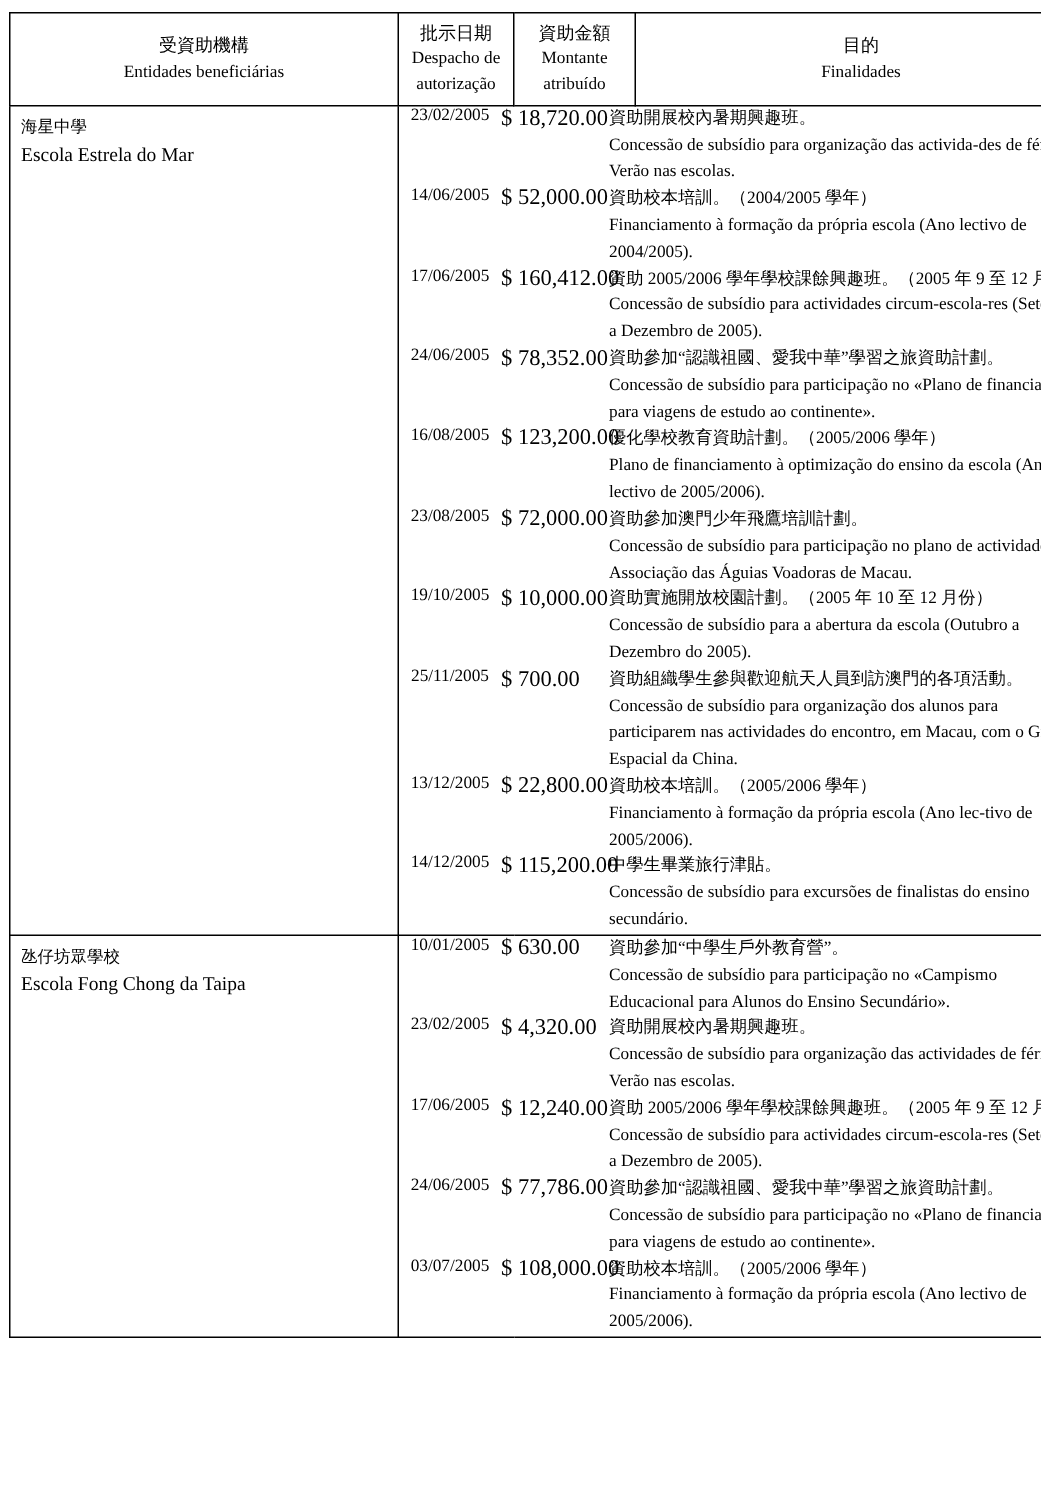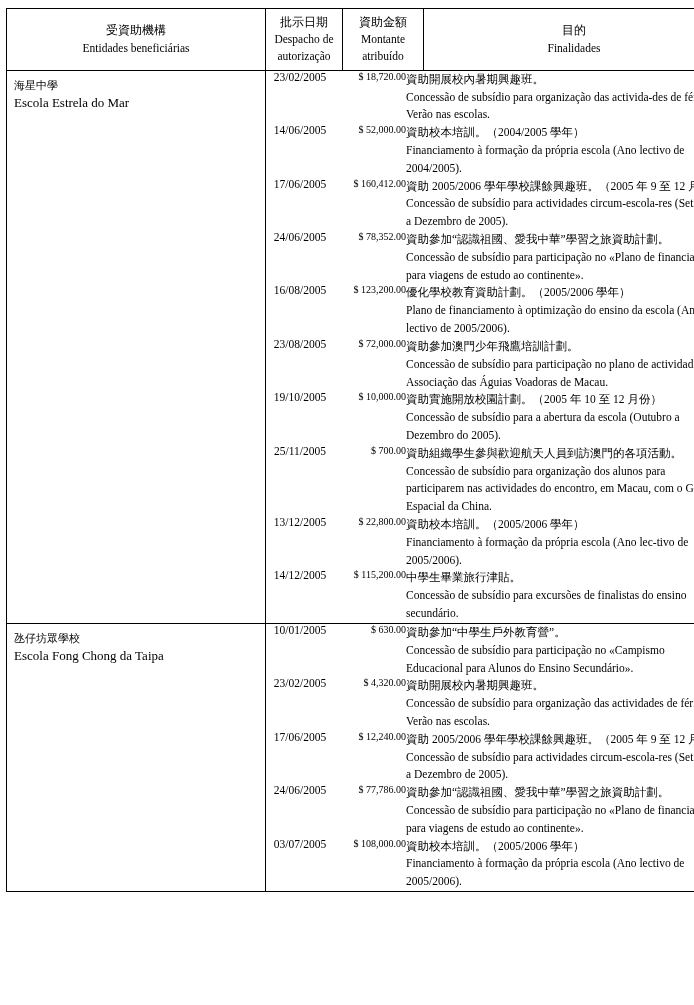--- a/index.html
+++ b/index.html
@@ -69,23 +69,22 @@
   .ic-amount { width: 72px; }
   .ic-purpose{ width: auto; }
 
   .cell-date {
     text-align: center;
     padding: 5px 5px 5px 3px;
     font-size: 11.5px;
     white-space: nowrap;
   }
   .cell-amount {
-    text-align: right;
     padding: 5px 5px 5px 3px;
-    font-size: 10px;
+    font-size: 15px;
     white-space: nowrap;
   }
   .cell-purpose {
     padding: 5px 6px 5px 6px;
     line-height: 1.55;
     font-size: 11.5px;
   }
   .p-zh { display: block; }
   .p-pt { display: block; }
 

